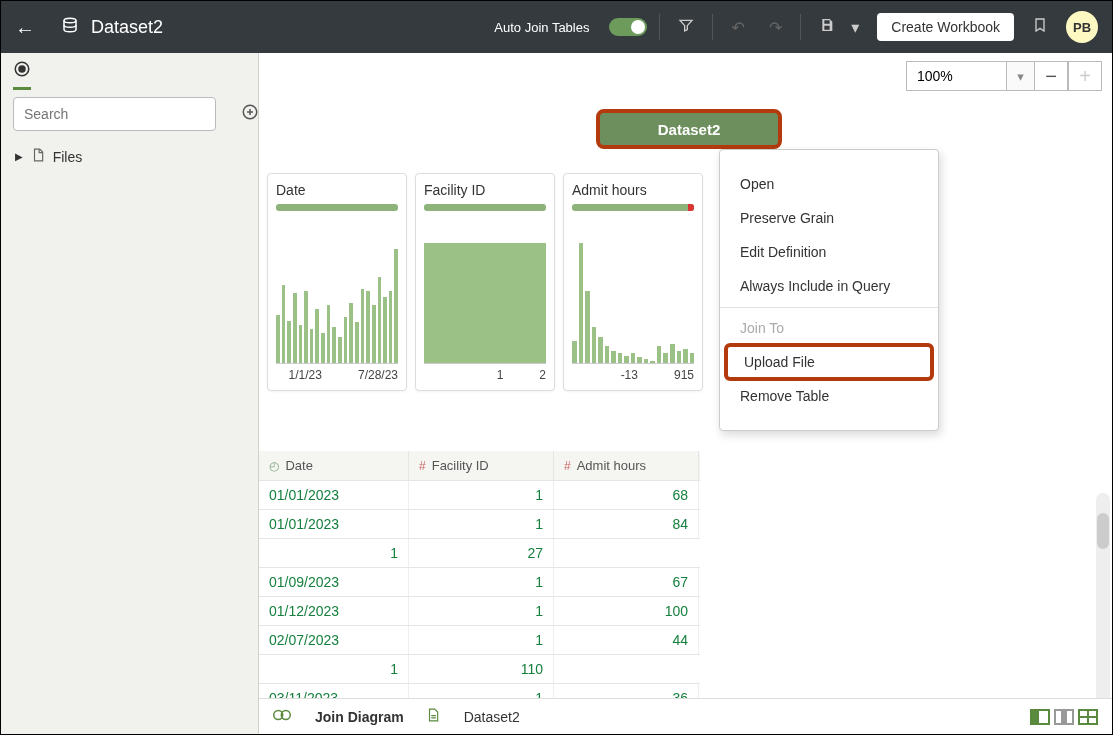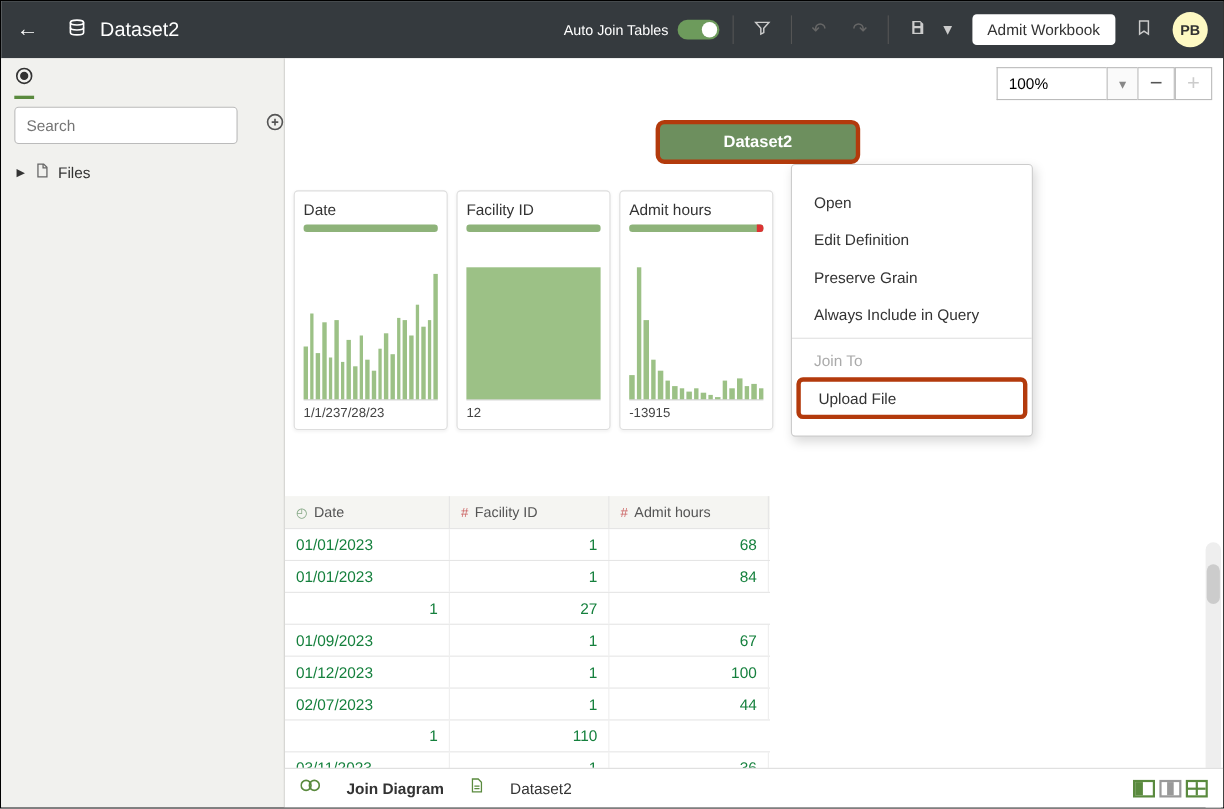--- a/index.html
+++ b/index.html
@@ -26,21 +26,21 @@
   .topbar .back-arrow { font-size: 20px; color:#fff; }
   .topbar .ds-icon {
     margin-left: 14px;
     font-size: 18px;
   }
   .topbar .title {
     font-size: 18px;
     font-weight: 400;
   }
   .topbar .spacer { flex: 1; }
-  .topbar .ajt { display:flex; align-items:center; gap:8px; }
+  .topbar .ajt { display:flex; align-items:center; gap:20px; }
   .toggle {
     width: 38px; height:18px; background:#6d9b5c; border-radius:10px;
     position:relative;
   }
   .toggle::after{
     content:""; position:absolute; right:2px; top:2px; width:14px; height:14px;
     background:#fff; border-radius:50%;
   }
   .tb-sep { width:1px; height:26px; background:#555; }
   .tb-icon { color:#ccc; font-size:16px; padding:4px 6px; }
@@ -125,21 +125,21 @@
     box-shadow:0 1px 3px rgba(0,0,0,0.05);
   }
   .card .hdr { font-size:14px; color:#333; margin-bottom:6px; }
   .card .qbar { height:7px; background:#8eb37a; border-radius:3px; position:relative; margin-bottom:8px;}
   .card .qbar.has-err::after {
     content:""; position:absolute; right:0; top:0; width:6px; height:7px; background:#d33; border-radius:0 3px 3px 0;
   }
   .card .sparkwrap { flex:1; display:flex; align-items:flex-end; height:120px; border-bottom:1px solid #ccc;}
   .bars { display:flex; align-items:flex-end; gap:2px; width:100%; height:120px; }
   .bars span { flex:1; background:#9cc186; display:block; }
-  .card .axis { display:flex; justify-content:flex-start; font-size:12px; color:#444; margin-top:4px;}
+  .card .axis { display:flex; justify-content:flex-end; font-size:12px; color:#444; margin-top:4px;gap:36px;}
 
   
   .dtable {
     position:absolute; top:398px; left:0; right:412px;
   }
   .dtable .hrow, .dtable .drow {
     display:grid; grid-template-columns:150px 145px 145px; border-bottom:1px solid #e5e5e5;
   }
   .dtable .hrow {
     background:#f5f5f2; font-size:13px; color:#555;
@@ -206,21 +206,21 @@
   <div class="tb-sep"></div>
   <span class="tb-icon dim">↶</span>
   <span class="tb-icon dim">↷</span>
   <div class="tb-sep"></div>
   <span class="tb-icon">
     <svg width="16" height="16" viewBox="0 0 24 24" fill="#ccc">
         <path d="M5 3h11l4 4v14H5V3zm3 2v5h8V5H8zm0 8v6h8v-6H8z"></path>
       </svg>
   </span>
   <span class="tb-icon" style="margin-left:-8px">▾</span>
-  <button class="create-btn">Admit Workbook</button>
+  <button class="create-btn">Create Workbook</button>
   <span class="tb-icon">
     <svg width="16" height="18" viewBox="0 0 24 24" fill="none" stroke="#ccc" stroke-width="2">
         <path d="M6 3h12v18l-6-4-6 4V3z"></path>
       </svg>
   </span>
   <div class="avatar">PB</div>
 </div>
 
 <div class="sidebar">
   <div class="sb-iconstrip">
@@ -260,25 +260,26 @@
     <div class="zoom-sel">100%</div>
     <div class="zoom-dd">▾</div>
     <div class="zoom-btn">−</div>
     <div class="zoom-btn dim">+</div>
   </div>
 
   <div class="ds-pill">Dataset2</div>
 
   <div class="context-menu">
     <div class="cm-item">Open</div>
+    <div class="cm-item">Preserve Grain</div>
     <div class="cm-item">Edit Definition</div>
-    <div class="cm-item">Preserve Grain</div>
     <div class="cm-item">Always Include in Query</div>
     <div class="cm-item divider disabled">Join To</div>
     <div class="cm-item highlight">Upload File</div>
+    <div class="cm-item">Remove Table</div>
   </div>
 
   <div class="cards">
     <div class="card">
       <div class="hdr">Date</div>
       <div class="qbar"></div>
       <div class="sparkwrap">
           <div class="bars" id="bars-date">
             <span style="height: 40%;"></span>
             <span style="height: 65%;"></span>

